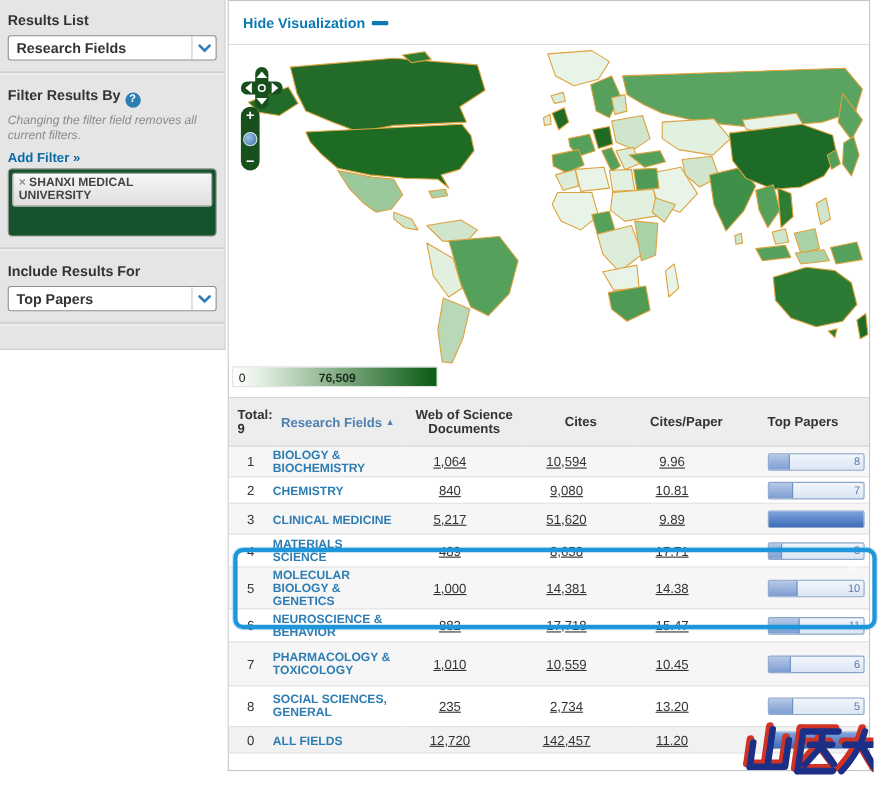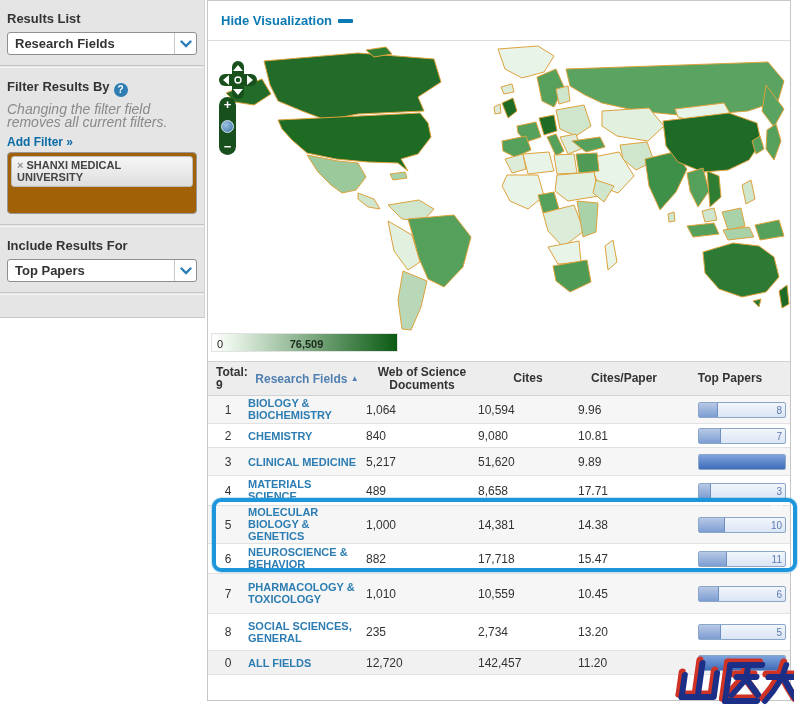--- a/index.html
+++ b/index.html
@@ -7,23 +7,23 @@
   #stage { position:relative; width:800px; height:723px; background:#fff; }
 
   
   .sidebar { position:absolute; left:0; top:0; width:205px; height:318px; background:#e5e5e5; border-right:1px solid #d2d2d2; border-bottom:1px solid #c9c9c9; }
   .sb-section { padding:0 7px; }
   .sb-divider { margin-top:10px; border-top:1px solid #c6c6c6; border-bottom:1px solid #f6f6f6; height:3px; }
   .sb-h { font-size:13px; font-weight:bold; color:#333; padding:11px 18px 6px 7px; }
   .sb-h .qmark { display:inline-block; width:14px; height:14px; border-radius:50%; background:#2d7db3; color:#fff; font-size:10px; line-height:14px; text-align:center; vertical-align:-2px; margin-left:4px; }
   .selectbox { position:relative; height:23px; background:#fff; border:1px solid #8f8f8f; border-radius:3px; font-size:13px; font-weight:bold; color:#333; line-height:21px; padding-left:7px; cursor:pointer; }
   .selectbox .chev { position:absolute; right:0; top:0; width:22px; height:21px; border-left:1px solid #c8c8c8; display:flex; align-items:center; justify-content:center; }
-  .sb-note { font-size:14px; font-style:italic; color:#8a8a8a; padding:0 7px; line-height:13px; }
+  .sb-note { font-size:11px; font-style:italic; color:#8a8a8a; padding:0 7px; line-height:13px; }
   .addfilter { display:inline-block; font-size:12px; font-weight:bold; color:#0b6ba6; text-decoration:none; padding:6px 7px 3px 7px; }
-  .filterbox { margin:0 7px; height:62px; background:#a16207; border:1px solid #979797; border-radius:4px; padding:3px; }
+  .filterbox { margin:0 7px; height:62px; background:#14532d; border:1px solid #979797; border-radius:4px; padding:3px; }
   .chip { background:linear-gradient(#f6f6f6,#dedede); border:1px solid #bcbcbc; border-radius:3px; padding:2px 5px 3px 5px; font-size:11px; font-weight:bold; color:#444; line-height:12px; }
   .chip .x { color:#909090; font-weight:bold; margin-right:3px; font-size:11px; cursor:pointer; }
   .btnrow { padding:10px 7px 0 7px; display:flex; gap:9px; }
   .sb-btn { background:linear-gradient(#ffffff,#efefef); border:1px solid #9fb0bf; border-radius:3px; font-size:12px; font-weight:bold; color:#1b5f93; padding:4px 10px; cursor:pointer; font-family:"Liberation Sans",sans-serif; }
 
   
   .panel { position:absolute; left:207px; top:0; width:584px; height:701px; background:#fff; border:1px solid #c6c6c6; }
   .panel-head { height:40px; border-bottom:1px solid #dcdcdc; display:flex; align-items:center; justify-content:space-between; padding:0 13px; }
   .panel-title { font-size:13px; font-weight:bold; color:#222; }
   .hide-link { font-size:13px; font-weight:bold; color:#0b7ab3; text-decoration:none; display:flex; align-items:center; gap:6px; cursor:pointer; }
@@ -38,37 +38,37 @@
   .legend-strip { height:30px; position:relative; }
   .legend-bar { position:absolute; left:3px; top:2px; width:187px; height:19px; background:linear-gradient(to right,#ffffff,#eaf4e9 10%,#0a5a12); border:1px solid #e2e2e2; }
   .legend-min { position:absolute; left:5px; top:4px; font-size:11px; color:#222; }
   .legend-max { position:absolute; left:42%; top:4px; font-size:11px; font-weight:bold; color:#1c2b1c; }
 
   .report-head { height:28px; border-top:1px solid #d4d4d4; display:flex; align-items:center; justify-content:space-between; padding:0 13px; }
   .report-title { font-size:13px; font-weight:bold; color:#222; }
   .customize { font-size:13px; color:#0b7ab3; text-decoration:none; cursor:pointer; }
 
   table.report { width:100%; border-collapse:collapse; table-layout:fixed; }
-  .report thead tr { background:#ededed; height:34px; border-top:1px solid #d2d2d2; border-bottom:1px solid #d2d2d2; }
+  .report thead tr { background:#ededed; height:44px; border-top:1px solid #d2d2d2; border-bottom:1px solid #d2d2d2; }
   .report th { font-size:12px; font-weight:bold; color:#333; text-align:center; line-height:13px; vertical-align:middle; }
   .report th.h-total { text-align:left; padding-left:8px; }
   .report th.h-field { color:#4f80b0; cursor:pointer; }
   .sort-asc { font-size:8px; color:#4f80b0; vertical-align:2px; }
   .report td { vertical-align:middle; font-size:12px; color:#333; border-bottom:1px solid #e2e2e2; }
   .report tbody tr:nth-child(odd) { background:#f6f6f6; }
   .report tbody tr:nth-child(even) { background:#ffffff; }
   .report tbody tr:nth-child(1){height:28px} .report tbody tr:nth-child(2){height:24px}
   .report tbody tr:nth-child(3){height:28px} .report tbody tr:nth-child(4){height:30px}
   .report tbody tr:nth-child(5){height:38px} .report tbody tr:nth-child(6){height:30px}
   .report tbody tr:nth-child(7){height:40px} .report tbody tr:nth-child(8){height:37px}
   .report tbody tr:nth-child(9){height:24px; background:#f1f1f1; border-top:1px solid #cfcfcf;}
   .c-rank { text-align:center; color:#555; }
   .c-field { padding-right:4px; }
   .field-link { font-size:11px; font-weight:bold; color:#2d7db3; text-decoration:none; line-height:12px; display:inline-block; overflow-wrap:break-word; word-break:break-word; max-width:112px; cursor:pointer; }
-  .c-num { text-align:left; padding-right:26px; }
+  .c-num { text-align:center; padding-right:26px;text-decoration:underline; }
   .c-bar { }
   .bar { position:relative; width:88px; height:16px; margin:0 4px 0 auto; border:1px solid #8aa6c9; border-radius:2px; background:linear-gradient(#f2f6fc,#dbe5f4); }
   .bar-fill { height:100%; background:linear-gradient(#b7c9e6,#7d9dd2); border-right:1px solid #6f8fc4; }
   .bar.full .bar-fill { background:linear-gradient(#7fa3dc,#3f6cba); border-right:none; border-radius:1px; }
   .bar-num { position:absolute; right:3px; top:2px; font-size:10px; color:#5b7ab0; }
   .bar.full .bar-num { color:#fff;margin-top:44px; }
 
   
   .highlight-box { position:absolute; left:212px; top:498px; width:585px; height:74px; border:4px solid #1e96db; border-radius:9px; pointer-events:none; z-index:40; box-shadow:0 0 0 1px rgba(30,150,219,.25); }
 

